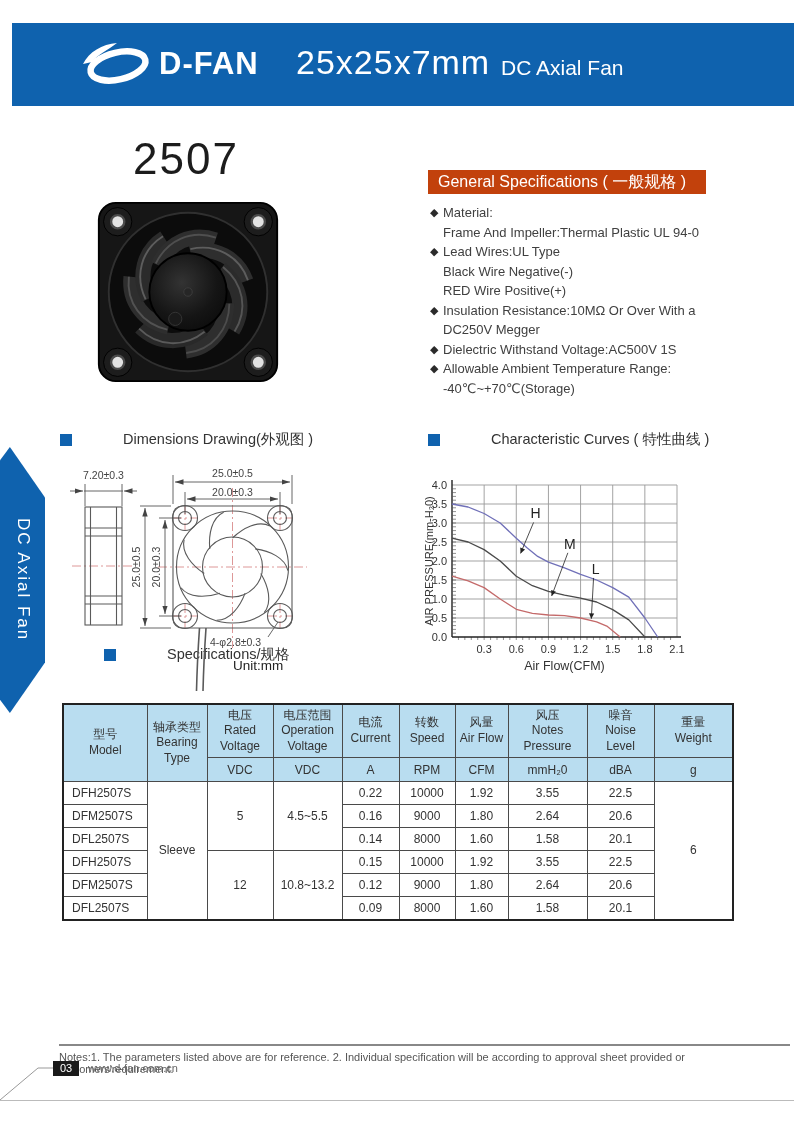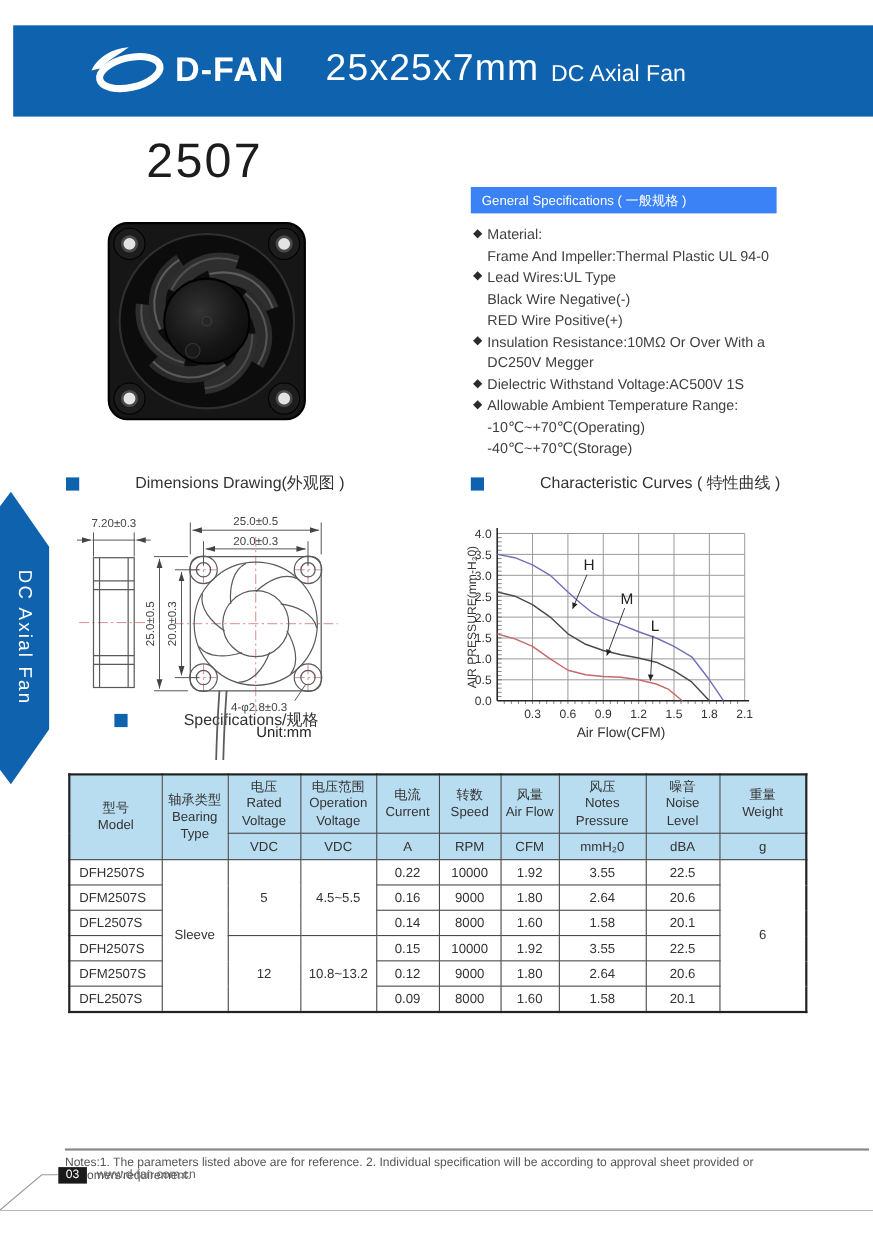--- a/index.html
+++ b/index.html
@@ -7,25 +7,25 @@
     position:relative;width:794px;height:1123px;margin:0 auto;background:#fff;
     font-family:"Liberation Sans","DejaVu Sans",sans-serif;overflow:hidden;color:#333;
   }
   
   .header-band{position:absolute;left:12px;top:23px;width:794px;height:83px;background:#0f62ae;}
   .brand-logo{position:absolute;left:70px;top:18px;width:70px;height:48px;}
   .brand-name{position:absolute;left:147px;top:23px;font-size:31px;font-weight:bold;color:#fff;letter-spacing:1px;}
   .page-title{position:absolute;left:284px;top:20px;font-size:34px;font-weight:500;color:#fff;letter-spacing:1px;}
   .page-subtitle{position:absolute;left:489px;top:33px;font-size:21px;font-weight:500;color:#fff;}
   
-  .model-number{position:absolute;left:133px;top:122px;font-size:44px;color:#1c1c1c;letter-spacing:2px;}
+  .model-number{position:absolute;left:133px;top:134px;font-size:44px;color:#1c1c1c;letter-spacing:2px;}
   .product-photo{position:absolute;left:96px;top:200px;width:184px;height:184px;}
   
   .gen-specs{position:absolute;left:428px;top:170px;width:278px;}
-  .gen-specs-title{background:#3b82f6;color:#fff;font-size:12px;font-weight:500;height:24px;line-height:24px;padding-left:10px;}
+  .gen-specs-title{background:#c2410c;color:#fff;font-size:16px;font-weight:500;height:24px;line-height:24px;padding-left:10px;}
   .spec-list{margin:9px 0 0 2px;padding:0;list-style:none;font-size:13px;color:#404040;}
   .spec-list li{display:flex;min-height:19.5px;line-height:19.5px;}
   .spec-list li .bullet{width:13px;font-size:11px;color:#2b2b2b;}
   .spec-list li.indent{padding-left:13px;}
   
   .sidebar-tab{position:absolute;left:0;top:447px;width:45px;height:266px;background:#0f62ae;
     clip-path:polygon(0 5%,22% 0,100% 19%,100% 81%,22% 100%,0 95%);
     display:flex;align-items:center;justify-content:center;}
   .sidebar-tab span{writing-mode:vertical-rl;color:#fff;font-size:17px;letter-spacing:2px;}
   
@@ -151,23 +151,20 @@
         <li class="indent">
           <span>DC250V Megger</span>
         </li>
         <li>
           <span class="bullet">◆</span>
           <span>Dielectric Withstand Voltage:AC500V 1S</span>
         </li>
         <li>
           <span class="bullet">◆</span>
           <span>Allowable Ambient Temperature Range:</span>
-        </li>
-        <li class="indent">
-          <span>-10℃~+70℃(Operating)</span>
         </li>
         <li class="indent">
           <span>-40℃~+70℃(Storage)</span>
         </li>
       </ul>
   </div>
 
   <div class="sidebar-tab">
     <span>DC Axial Fan</span>
   </div>

